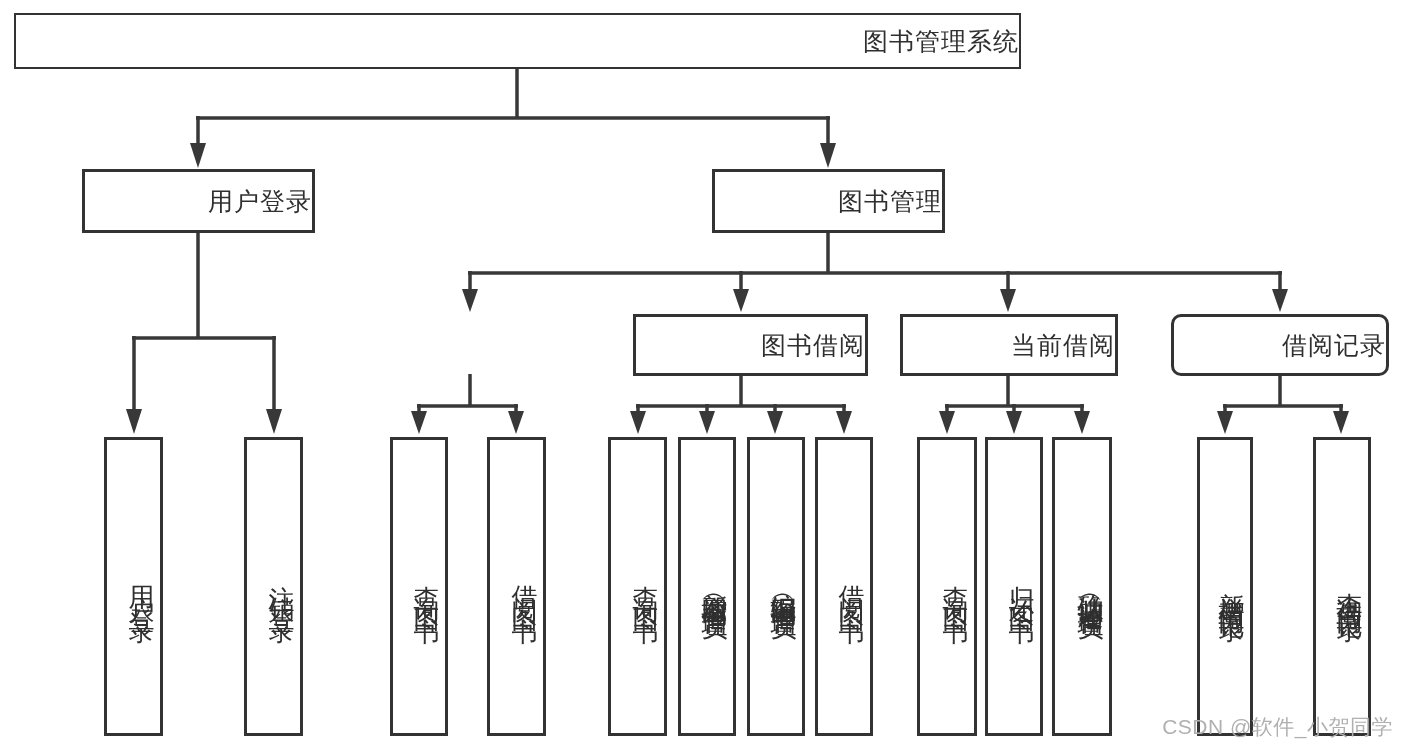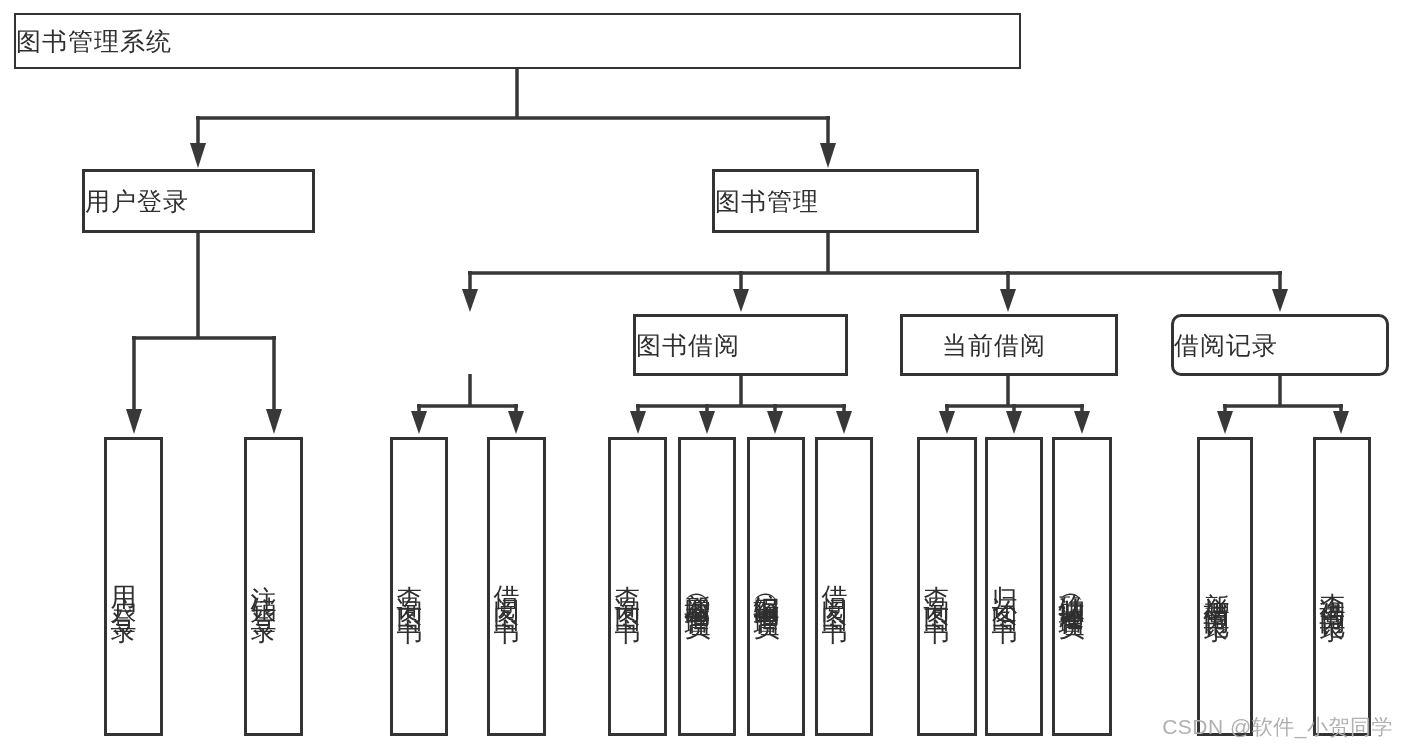--- a/index.html
+++ b/index.html
@@ -9,21 +9,21 @@
     background:#ffffff;
     font-family:"Liberation Sans","DejaVu Sans",sans-serif;
     overflow:hidden;
   }
   #wires{position:absolute;left:0;top:0;z-index:1;}
   .node{
     position:absolute;
     background:#ffffff;
     border:3px solid #333333;
     box-sizing:border-box;
-    display:flex;align-items:center;justify-content:flex-start;
+    display:flex;align-items:center;justify-content:flex-end;
     z-index:2;
     color:#2f2f2f;
   }
   .node.root{border-width:2px;}
   .hlabel{
     font-size:25px;
     letter-spacing:1px;
     color:#2f2f2f;
     white-space:nowrap;
   }
@@ -91,25 +91,25 @@
     <polygon class="arrow" points="1333,411 1349,411 1341,434"></polygon>
   </svg>
 
   <div class="node root" style="left:14px;top:13px;width:1007px;height:56px;">
     <span class="hlabel">图书管理系统</span>
   </div>
 
   <div class="node" style="left:82px;top:169px;width:233px;height:64px;">
     <span class="hlabel">用户登录</span>
   </div>
-  <div class="node" style="left:712px;top:169px;width:267px;height:64px;">
+  <div class="node" style="left:712px;top:169px;width:233px;height:64px;">
     <span class="hlabel">图书管理</span>
   </div>
 
-  <div class="node" style="left:633px;top:314px;width:215px;height:62px;">
+  <div class="node" style="left:633px;top:314px;width:235px;height:62px;">
     <span class="hlabel">图书借阅</span>
   </div>
   <div class="node" style="left:900px;top:314px;width:218px;height:62px;padding-left:39px;">
     <span class="hlabel">当前借阅</span>
   </div>
   <div class="node" style="left:1171px;top:314px;width:218px;height:62px;border-radius:10px;">
     <span class="hlabel">借阅记录</span>
   </div>
 
   <div class="node vbox v-wide" style="left:104px;top:437px;width:59px;height:299px;">

